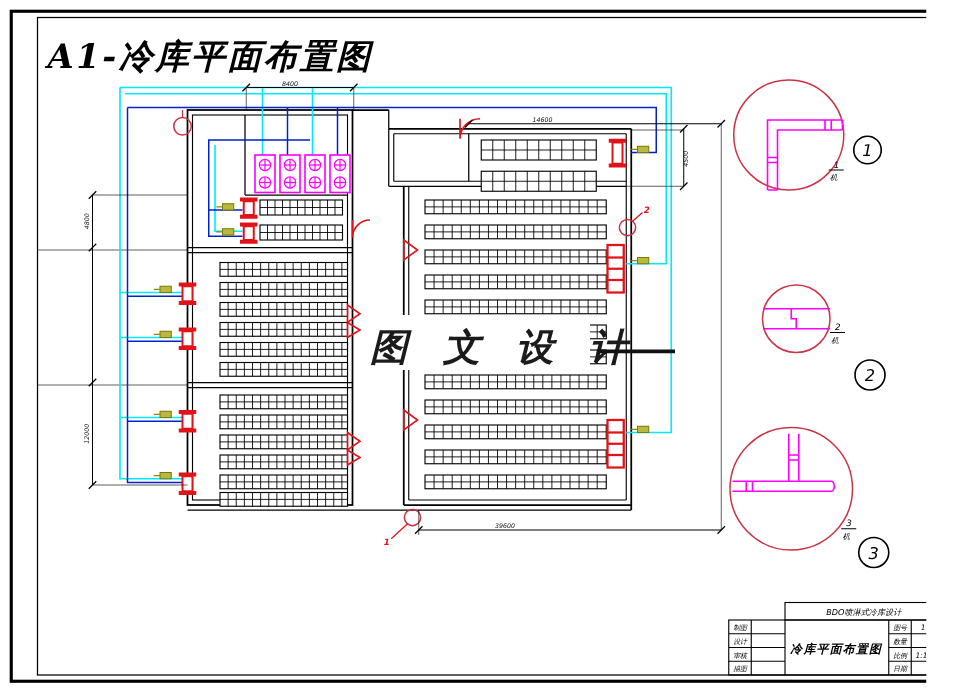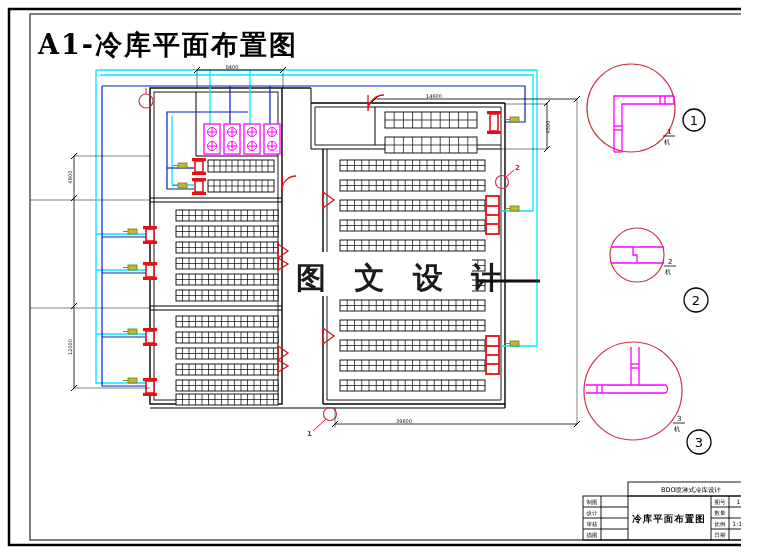--- a/index.html
+++ b/index.html
@@ -1,17 +1,17 @@
 <!DOCTYPE html>
 <html><head>
 <meta charset="utf-8">
 <style>
   html,body{margin:0;padding:0;background:#fff;}
   .canvas{position:relative;width:741px;height:554px;background:#fff;overflow:hidden;
-          font-family:"DejaVu Sans",sans-serif;}
+          font-family:"DejaVu Sans",sans-serif;font-style:italic;}
   svg{position:absolute;left:0;top:0;}
   text{font-family:"DejaVu Sans",sans-serif;fill:#000;}
   .t-title{font-family:"DejaVu Serif",serif;font-weight:bold;font-size:27px;letter-spacing:2px;}
   .t-water{font-family:"DejaVu Serif",serif;font-weight:bold;font-size:30px;fill:#1b1b1b;letter-spacing:9px;}
   .t-dim{font-size:5px;fill:#111;}
   .t-call{font-size:7px;}
   .t-ref{font-size:6px;}
   .t-circnum{font-size:13px;}
   .t-red{fill:#e31219;font-size:7px;font-weight:bold;}
   .t-tb-head{font-size:6.5px;}

